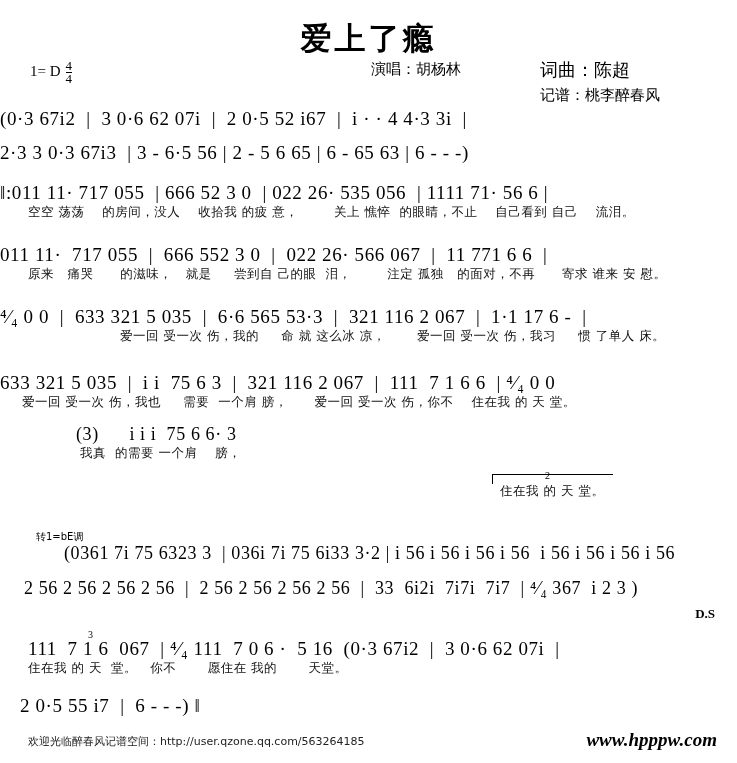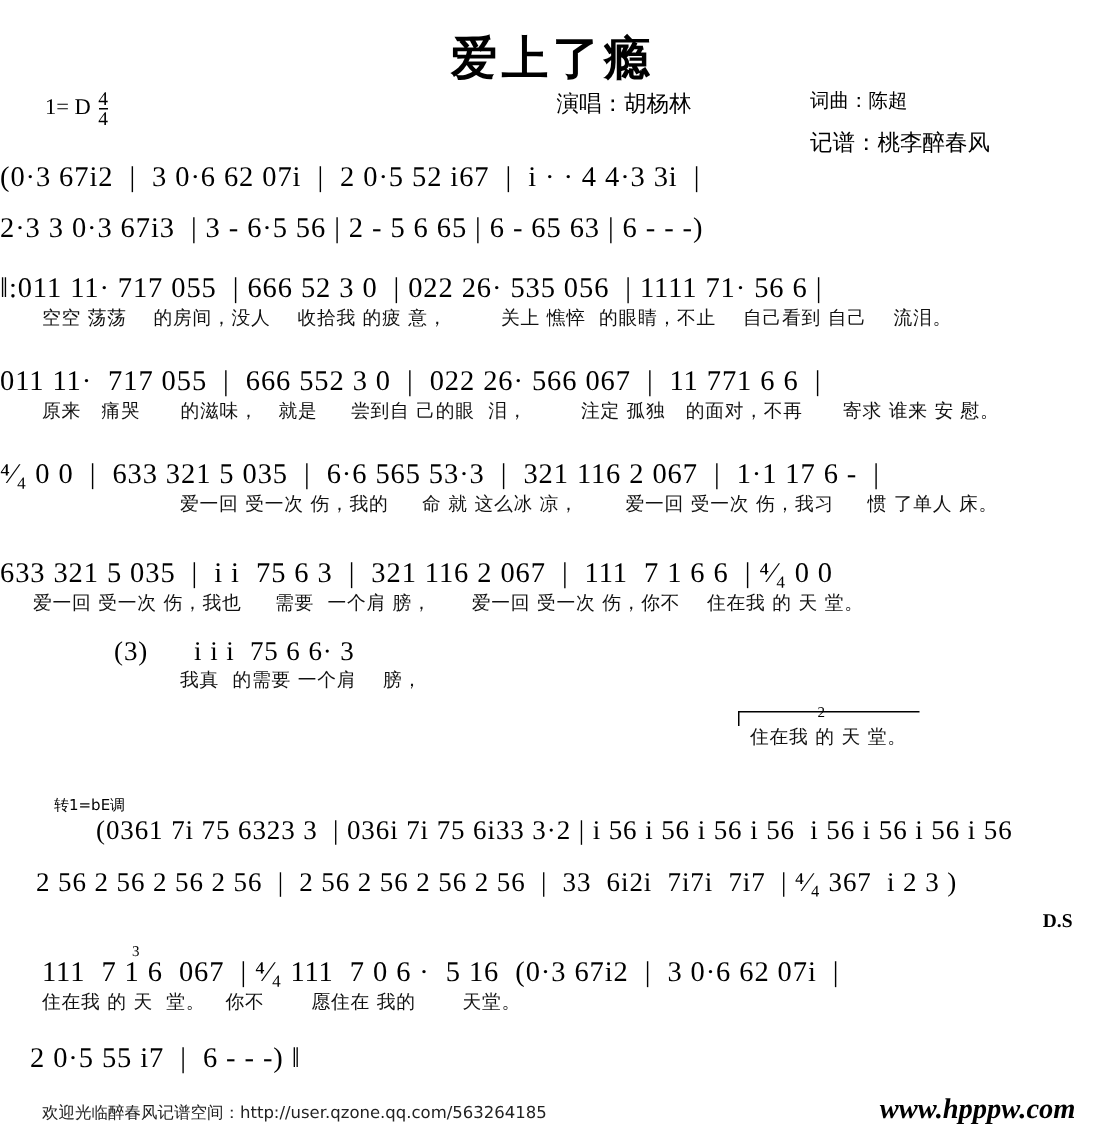--- a/index.html
+++ b/index.html
@@ -51,21 +51,21 @@
     left: 330px;
     top: 60px;
     font-size: 15px;
     font-family: "DejaVu Sans", sans-serif;
     margin-left: 41px;
   }
   .credit1 {
     position: absolute;
     left: 540px;
     top: 58px;
-    font-size: 13px;
+    font-size: 18px;
     font-family: Liberation Sans, sans-serif;
   }
   .credit2 {
     position: absolute;
     left: 540px;
     top: 86px;
     font-size: 15px;
     font-family: "DejaVu Sans", sans-serif;
   }
   .sysrow {
@@ -83,21 +83,21 @@
   .notes.small { font-size: 18px; }
   .lyrics {
     font-family: "DejaVu Sans", sans-serif;
     font-size: 12.5px;
     white-space: pre;
     padding-left: 28px;
     letter-spacing: 0.5px;
     color: #111;
   }
   .lyrics.indent2 { padding-left: 120px; }
-  .lyrics.indent3 { padding-left: 120px; }
+  .lyrics.indent3 { padding-left: 80px; }
   .lyrics.indent4 { padding-left: 500px; }
   .tiny-note {
     position: absolute;
     font-size: 10px;
     font-family: "DejaVu Sans", sans-serif;
   }
   .ds-mark {
     position: absolute;
     right: 22px;
     font-size: 13px;

